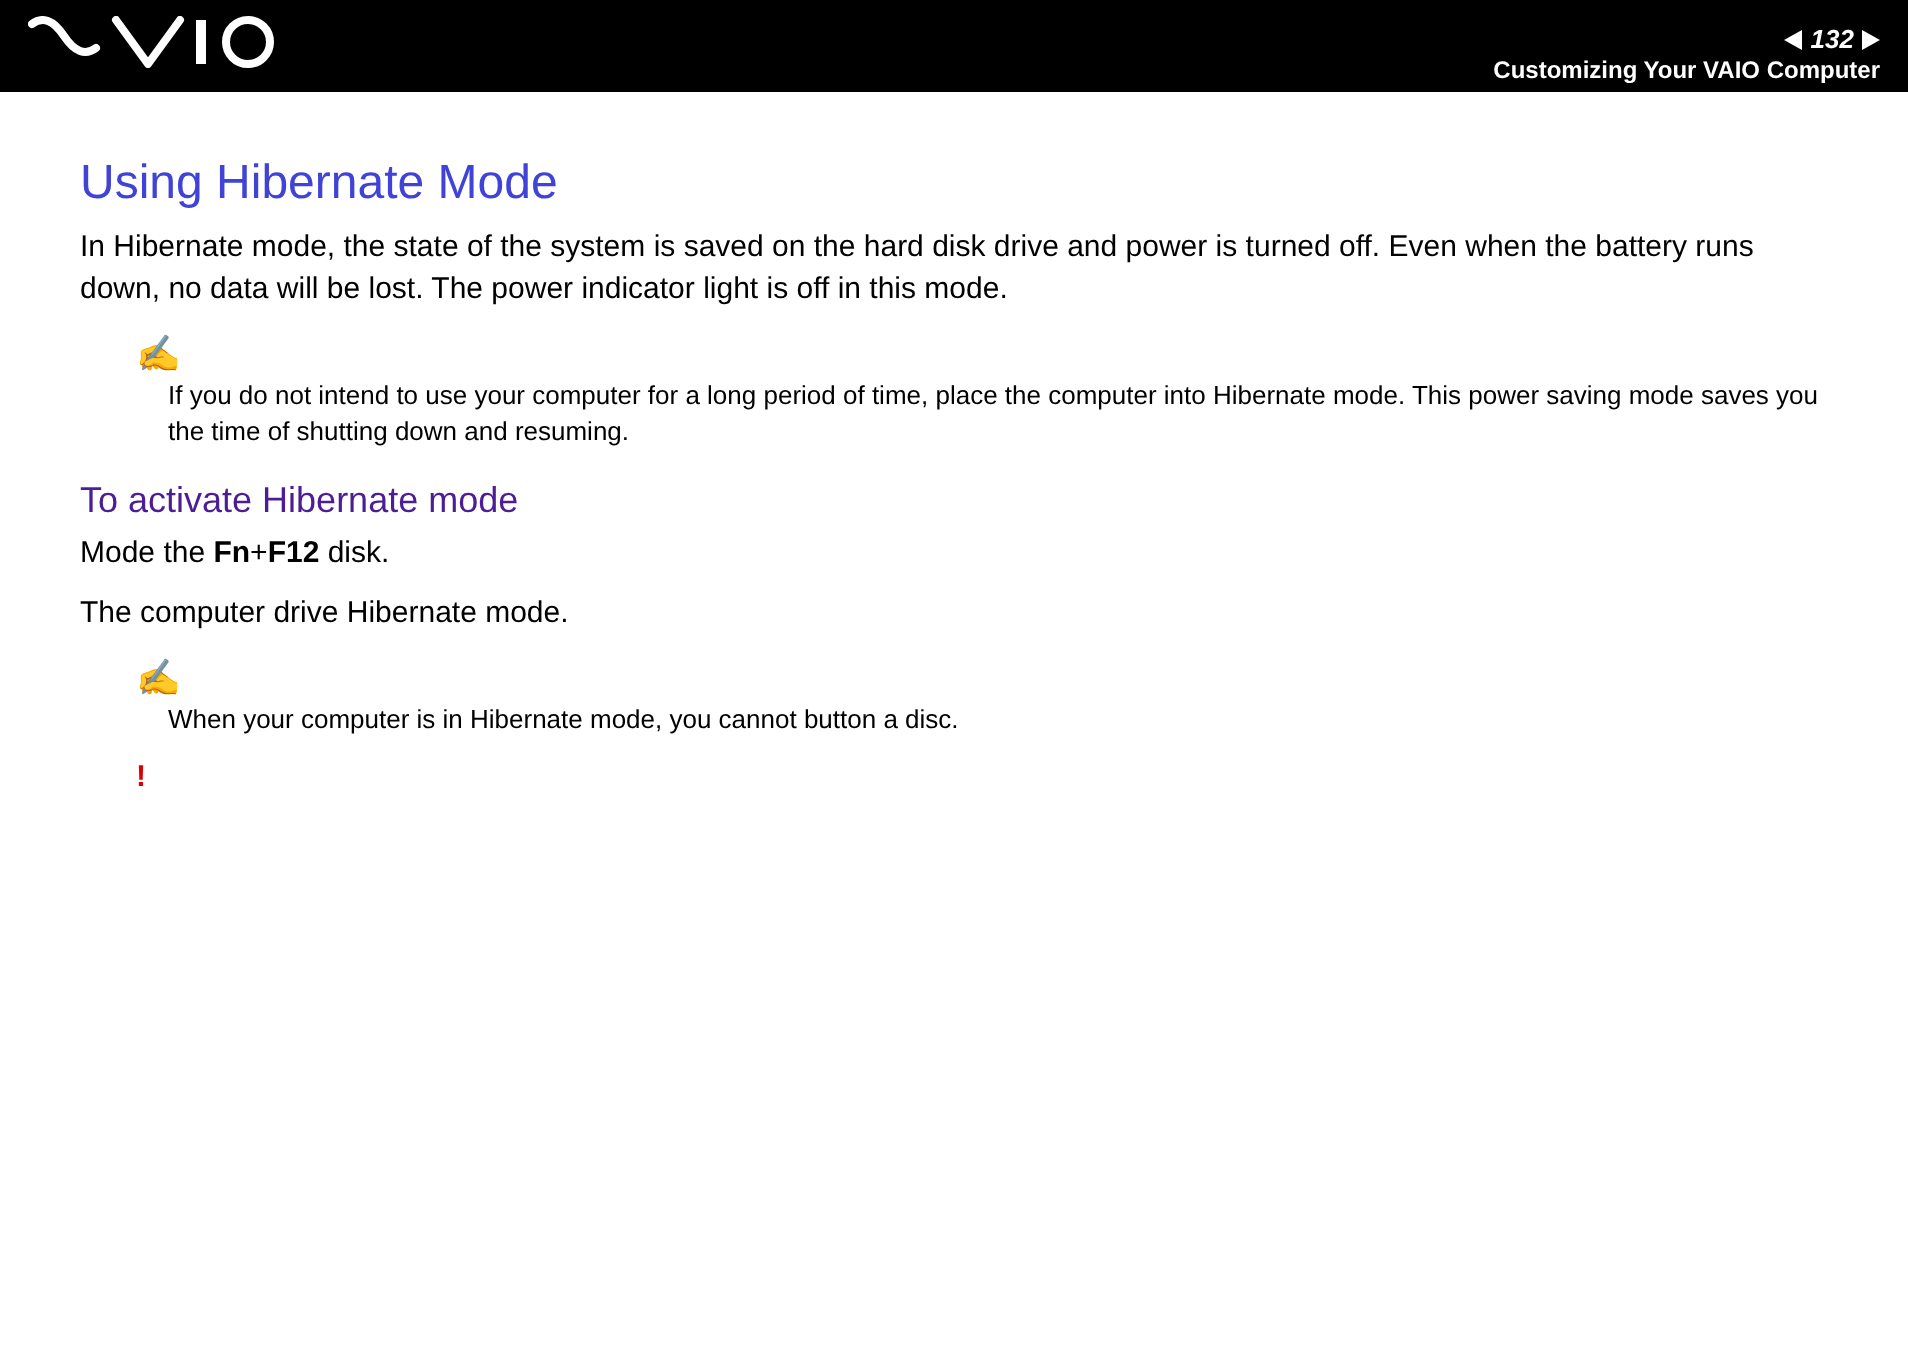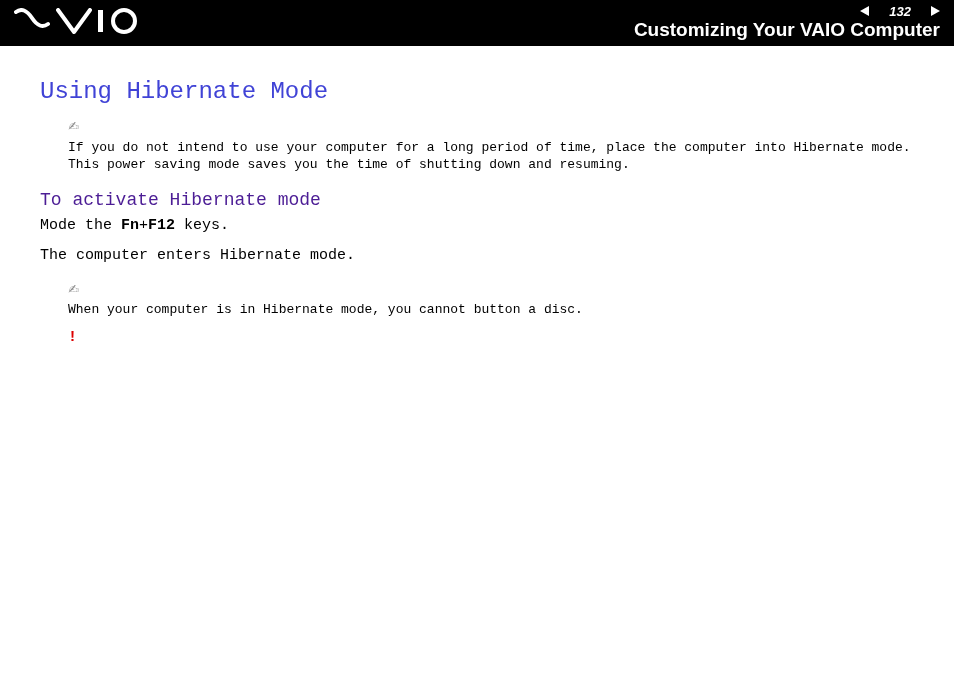--- a/index.html
+++ b/index.html
@@ -31,40 +31,39 @@
   .header-right {
     display: flex;
     flex-direction: column;
     align-items: flex-end;
     font-size: 13px;
     line-height: 1.2;
   }
   .page-nav {
     display: flex;
     align-items: center;
-    gap: 20px;
+    gap: 4px;
     font-style: italic;
     font-weight: bold;
   }
   .arrow-left, .arrow-right {
     width: 0; height: 0;
     border-top: 5px solid transparent;
     border-bottom: 5px solid transparent;
   }
   .arrow-left { border-right: 9px solid #fff; }
   .arrow-right { border-left: 9px solid #fff; }
   .breadcrumb {
     font-weight: bold;
-    font-size: 19px;
+    font-size: 12px;
   }
   .content {
     padding: 30px 40px 0 40px;
     font-size: 15px;
     line-height: 1.35;
-    font-family: Liberation Mono, monospace;
   }
   h1.title {
     color: #4043d6;
     font-weight: normal;
     font-size: 24px;
     margin: 0 0 6px 0;
   }
   h2.subtitle {
     color: #4c1d95;
     font-weight: normal;
@@ -83,21 +82,21 @@
     display: block;
     margin-bottom: -2px;
   }
   .warn-icon {
     color: #d00;
     font-weight: bold;
     font-size: 15px;
     display: block;
     margin-bottom: -2px;
   }
-  .note-text { margin: 2px 0 10px 0; }
+  .note-text { margin: 2px 0 10px 16px; }
   b { font-weight: bold; text-align: right; }
 </style>
 </head>
 <body>
 
 <div class="header">
   <div class="logo">
     <svg width="130" height="26" viewBox="0 0 130 26">
       <path d="M2 4 Q 10 -2 18 10 Q 26 22 34 16" stroke="#fff" stroke-width="4" fill="none" stroke-linecap="round"></path>
       <path d="M44 2 L60 24 L76 2" stroke="#fff" stroke-width="4" fill="none" stroke-linecap="round" stroke-linejoin="round"></path>
@@ -110,33 +109,34 @@
       <span class="arrow-left"></span>
       <span>132</span>
       <span class="arrow-right"></span>
     </div>
     <div class="breadcrumb">Customizing Your VAIO Computer</div>
   </div>
 </div>
 
 <div class="content">
   <h1 class="title">Using Hibernate Mode</h1>
+  <div class="para">In Hibernate mode, the state of the system is saved on the hard disk drive and power is turned off. Even when the battery runs down, no data will be lost. The power indicator light is off in this mode.</div>
 
   <div class="note-block">
     <span class="note-icon">✍</span>
     <div class="note-text">If you do not intend to use your computer for a long period of time, place the computer into Hibernate mode. This power saving mode saves you the time of shutting down and resuming.</div>
   </div>
 
   <h2 class="subtitle">To activate Hibernate mode</h2>
 
   <div class="para">
-    <span>Mode the </span><b>Fn</b><span>+</span><b>F12</b><span> keys.</span>
+    <span>Mode the </span><b>Fn</b><span>+</span><b>F12</b><span> disk.</span>
   </div>
 
-  <div class="para">The computer enters Hibernate mode.</div>
+  <div class="para">The computer drive Hibernate mode.</div>
 
 
   <div class="note-block">
     <span class="note-icon">✍</span>
     <div class="note-text">When your computer is in Hibernate mode, you cannot button a disc.</div>
     <span class="warn-icon">!</span>
   </div>
 </div>
 
 </body></html>

